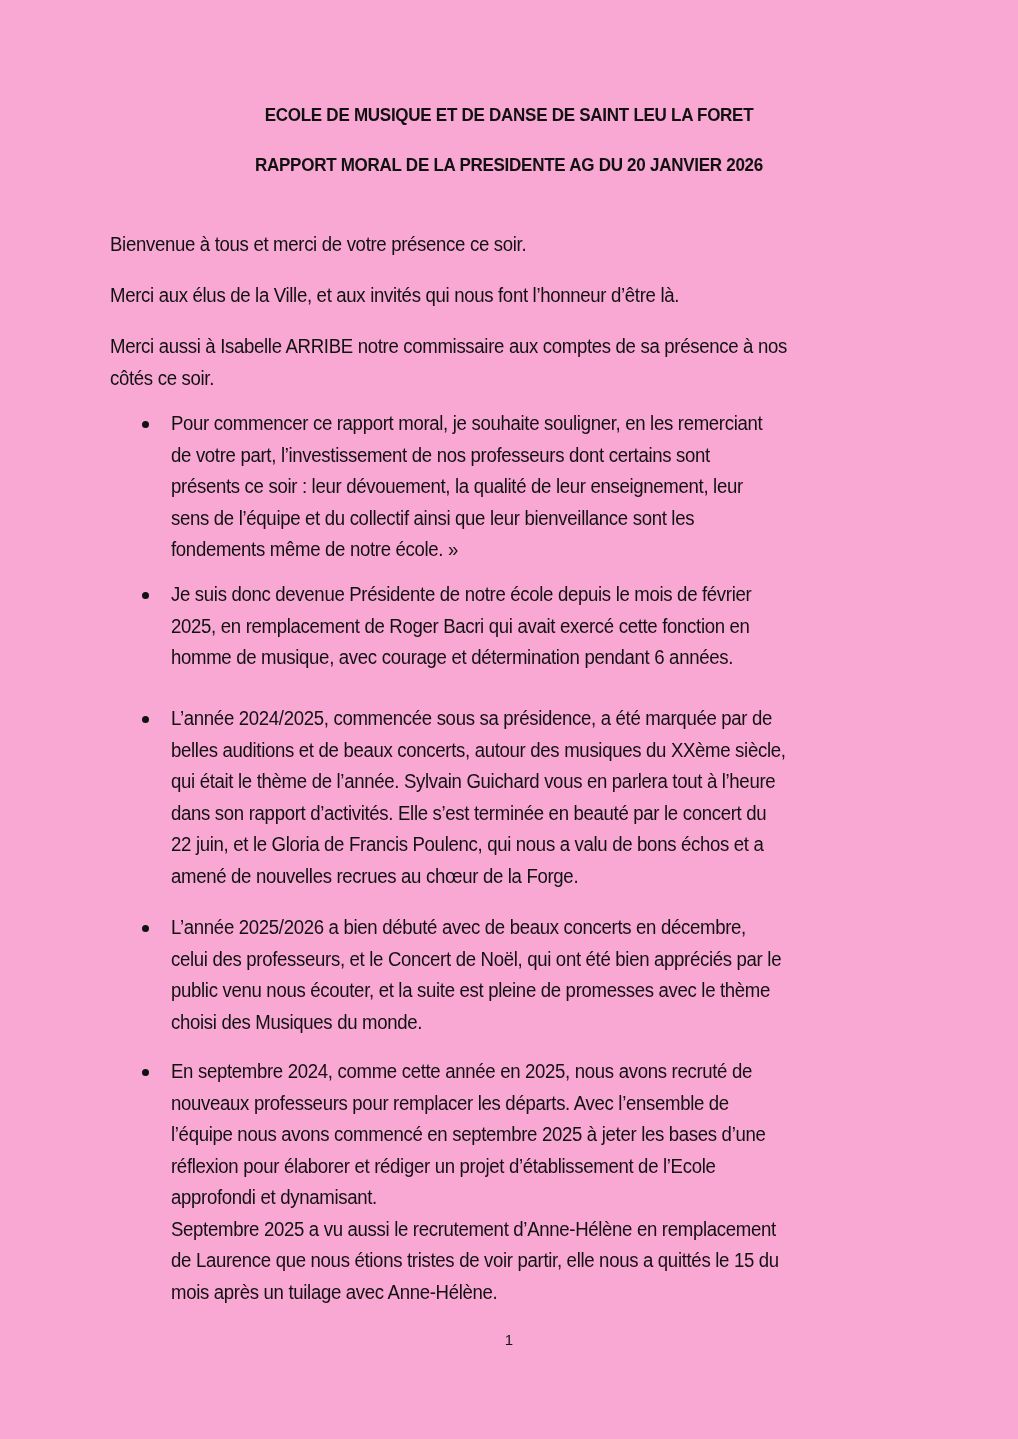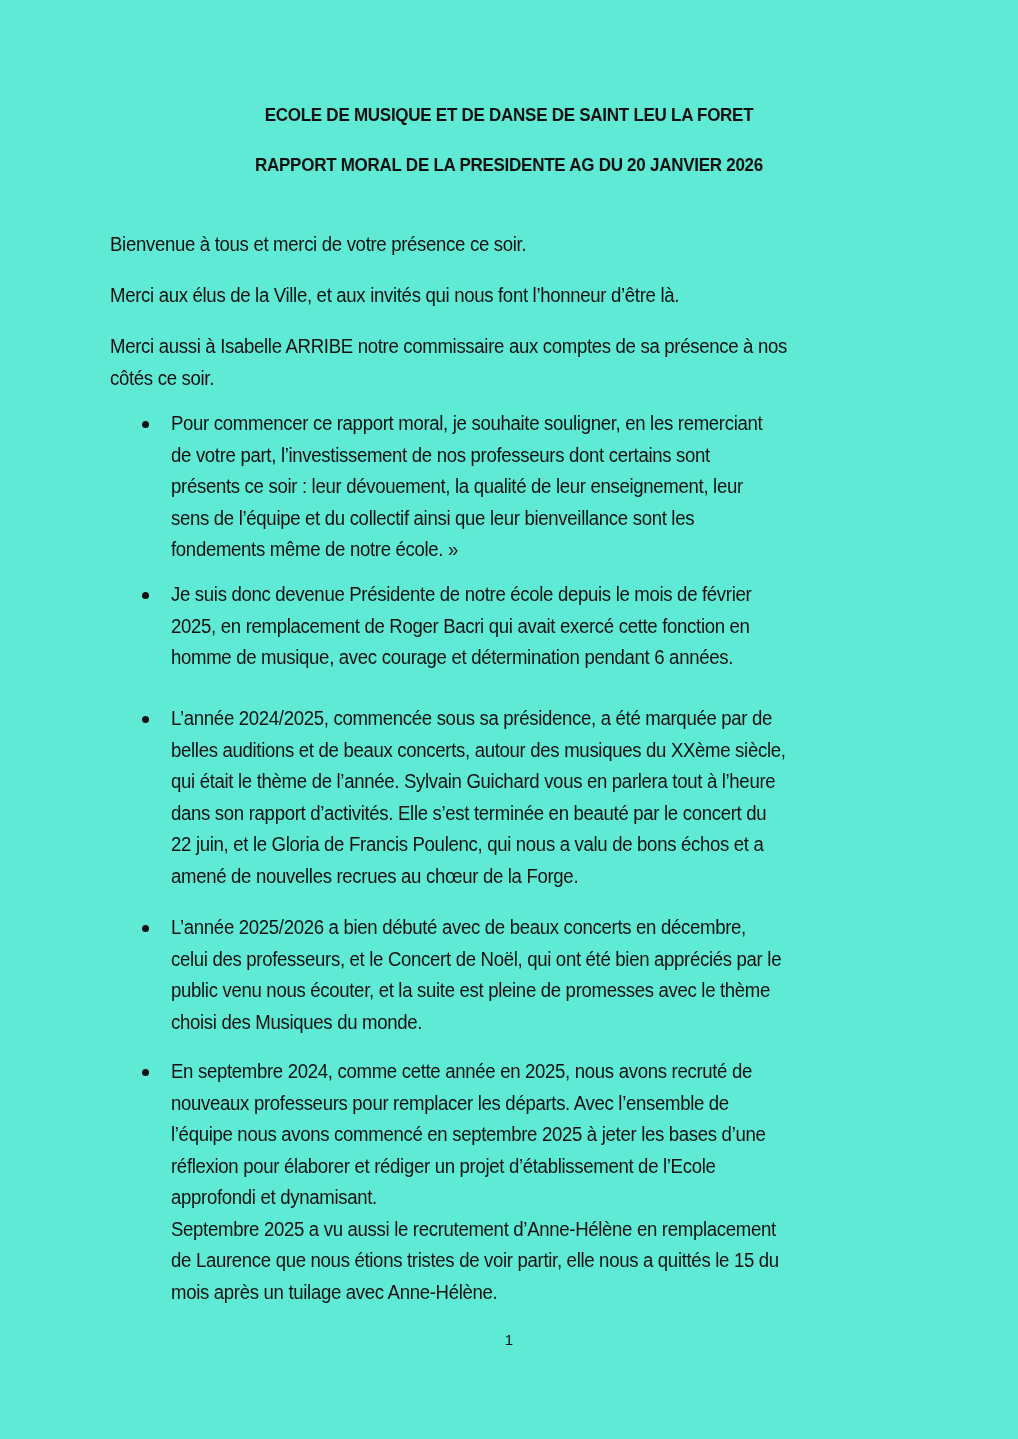--- a/index.html
+++ b/index.html
@@ -13,21 +13,21 @@
       position: relative;
       overflow: hidden;
       font-family: "Liberation Sans", sans-serif;
       color: #111111;
     }
     .page {
       position: absolute;
       left: 0; top: 0;
       width: 1018px;
       height: 1439px;
-      background: #5eead4;
+      background: #f9a8d4;
     }
     .title {
       position: absolute;
       left: 0;
       width: 1018px;
       text-align: center;
       font-weight: bold;
       font-size: 18.5px;
       letter-spacing: -0.3px;
       color: #111;

